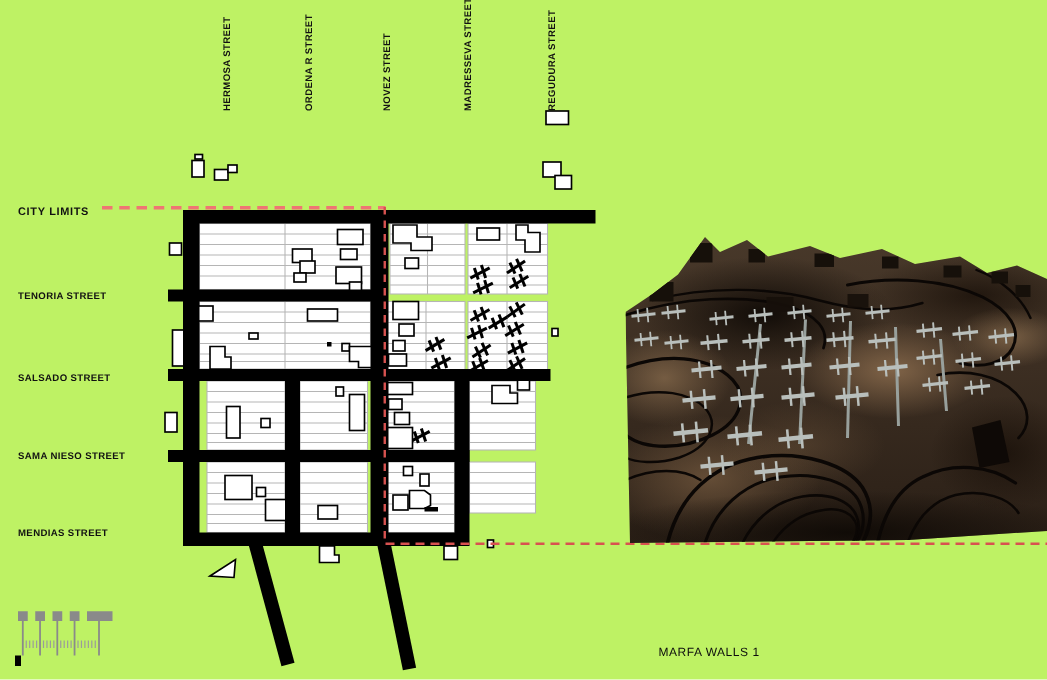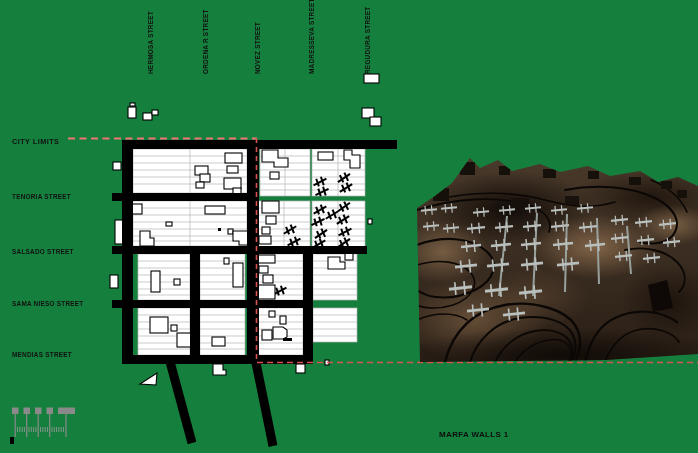--- a/index.html
+++ b/index.html
@@ -1,25 +1,25 @@
 <!DOCTYPE html>
 <html><head>
 <meta charset="utf-8">
 <style>
   html,body{margin:0;padding:0;background:#ffffff;}
   .canvas{
-    position:relative;width:698px;height:453px;background:#15803d;overflow:hidden;
+    position:relative;width:698px;height:453px;background:#bef264;overflow:hidden;
     font-family:"Liberation Sans",sans-serif;
   }
   svg{display:block;}
   .plan{position:absolute;left:0;top:0;z-index:1;}
   .render3d{position:absolute;left:415px;top:147px;z-index:2;}
   .caption{
     position:absolute;left:439px;top:430px;z-index:3;
-    font-size:8px;font-weight:bold;letter-spacing:.35px;color:#0d0d0d;
+    font-size:8px;font-weight:normal;letter-spacing:.35px;color:#0d0d0d;
   }
   .street-label{
     font-size:6.4px;font-weight:bold;letter-spacing:.25px;fill:#111111;
   }
   .city-limits-label{
     font-size:7.3px;font-weight:bold;letter-spacing:.45px;
   }
   .b{fill:#ffffff;stroke:#000000;stroke-width:1.1;}
   .bf{fill:#000000;stroke:none;}
   .grid{fill:#ffffff;stroke:#b5b5b5;stroke-width:.7;}

